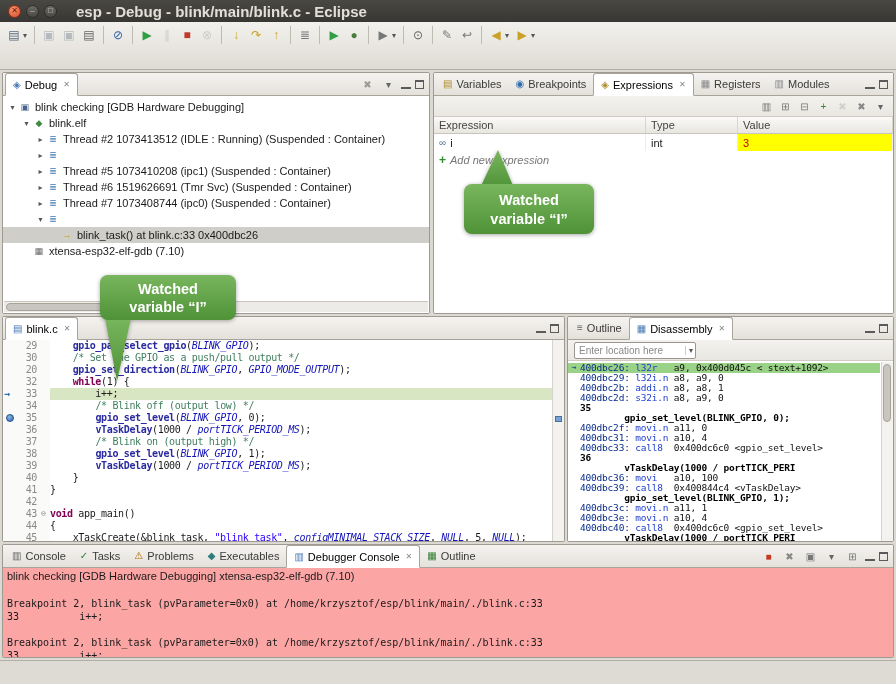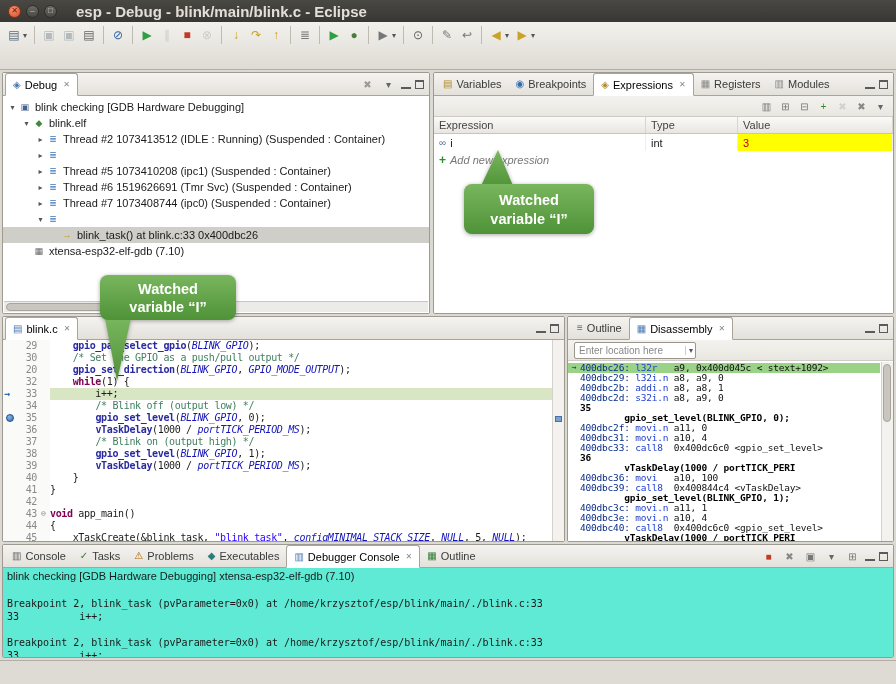--- a/index.html
+++ b/index.html
@@ -99,21 +99,21 @@
   .th-type,.td-type{flex:0 0 92px;width:92px}
   .th-value,.td-value{flex:1}
   .trowx{display:flex;height:17px;align-items:center}
   .td{height:17px;display:flex;align-items:center;padding-left:5px;border-right:1px solid #efedea;font-size:11px}
   .td-value.changed{background:#ffff00;color:#c00000}
   .exico{font-size:10px;color:#5f7d9e;margin-right:4px}
   .plus{color:#2e8b2e;font-weight:bold;font-size:12px;margin-right:4px}
   .addlbl{color:#777;font-style:italic}
 
   
-  .consoletext{padding:2px 4px;background:#5eead4}
+  .consoletext{padding:2px 4px;background:#fca5a5}
   .con-header{font-family:"Liberation Sans",sans-serif;font-size:11px;height:14px;white-space:pre}
   .conline{font-family:"DejaVu Sans Mono",monospace;font-size:10px;line-height:13px;height:13px;white-space:pre}
 
   
   .callout{position:absolute;z-index:50;filter:drop-shadow(0 1px 2px rgba(0,0,0,.35))}
   #callout-expr{left:452px;top:146px}
   #callout-editor{left:92px;top:270px}
   .callout text{fill:#fff;font-family:"Liberation Sans",sans-serif;font-size:14.5px;font-weight:bold;text-anchor:middle}
 </style>
 </head>

